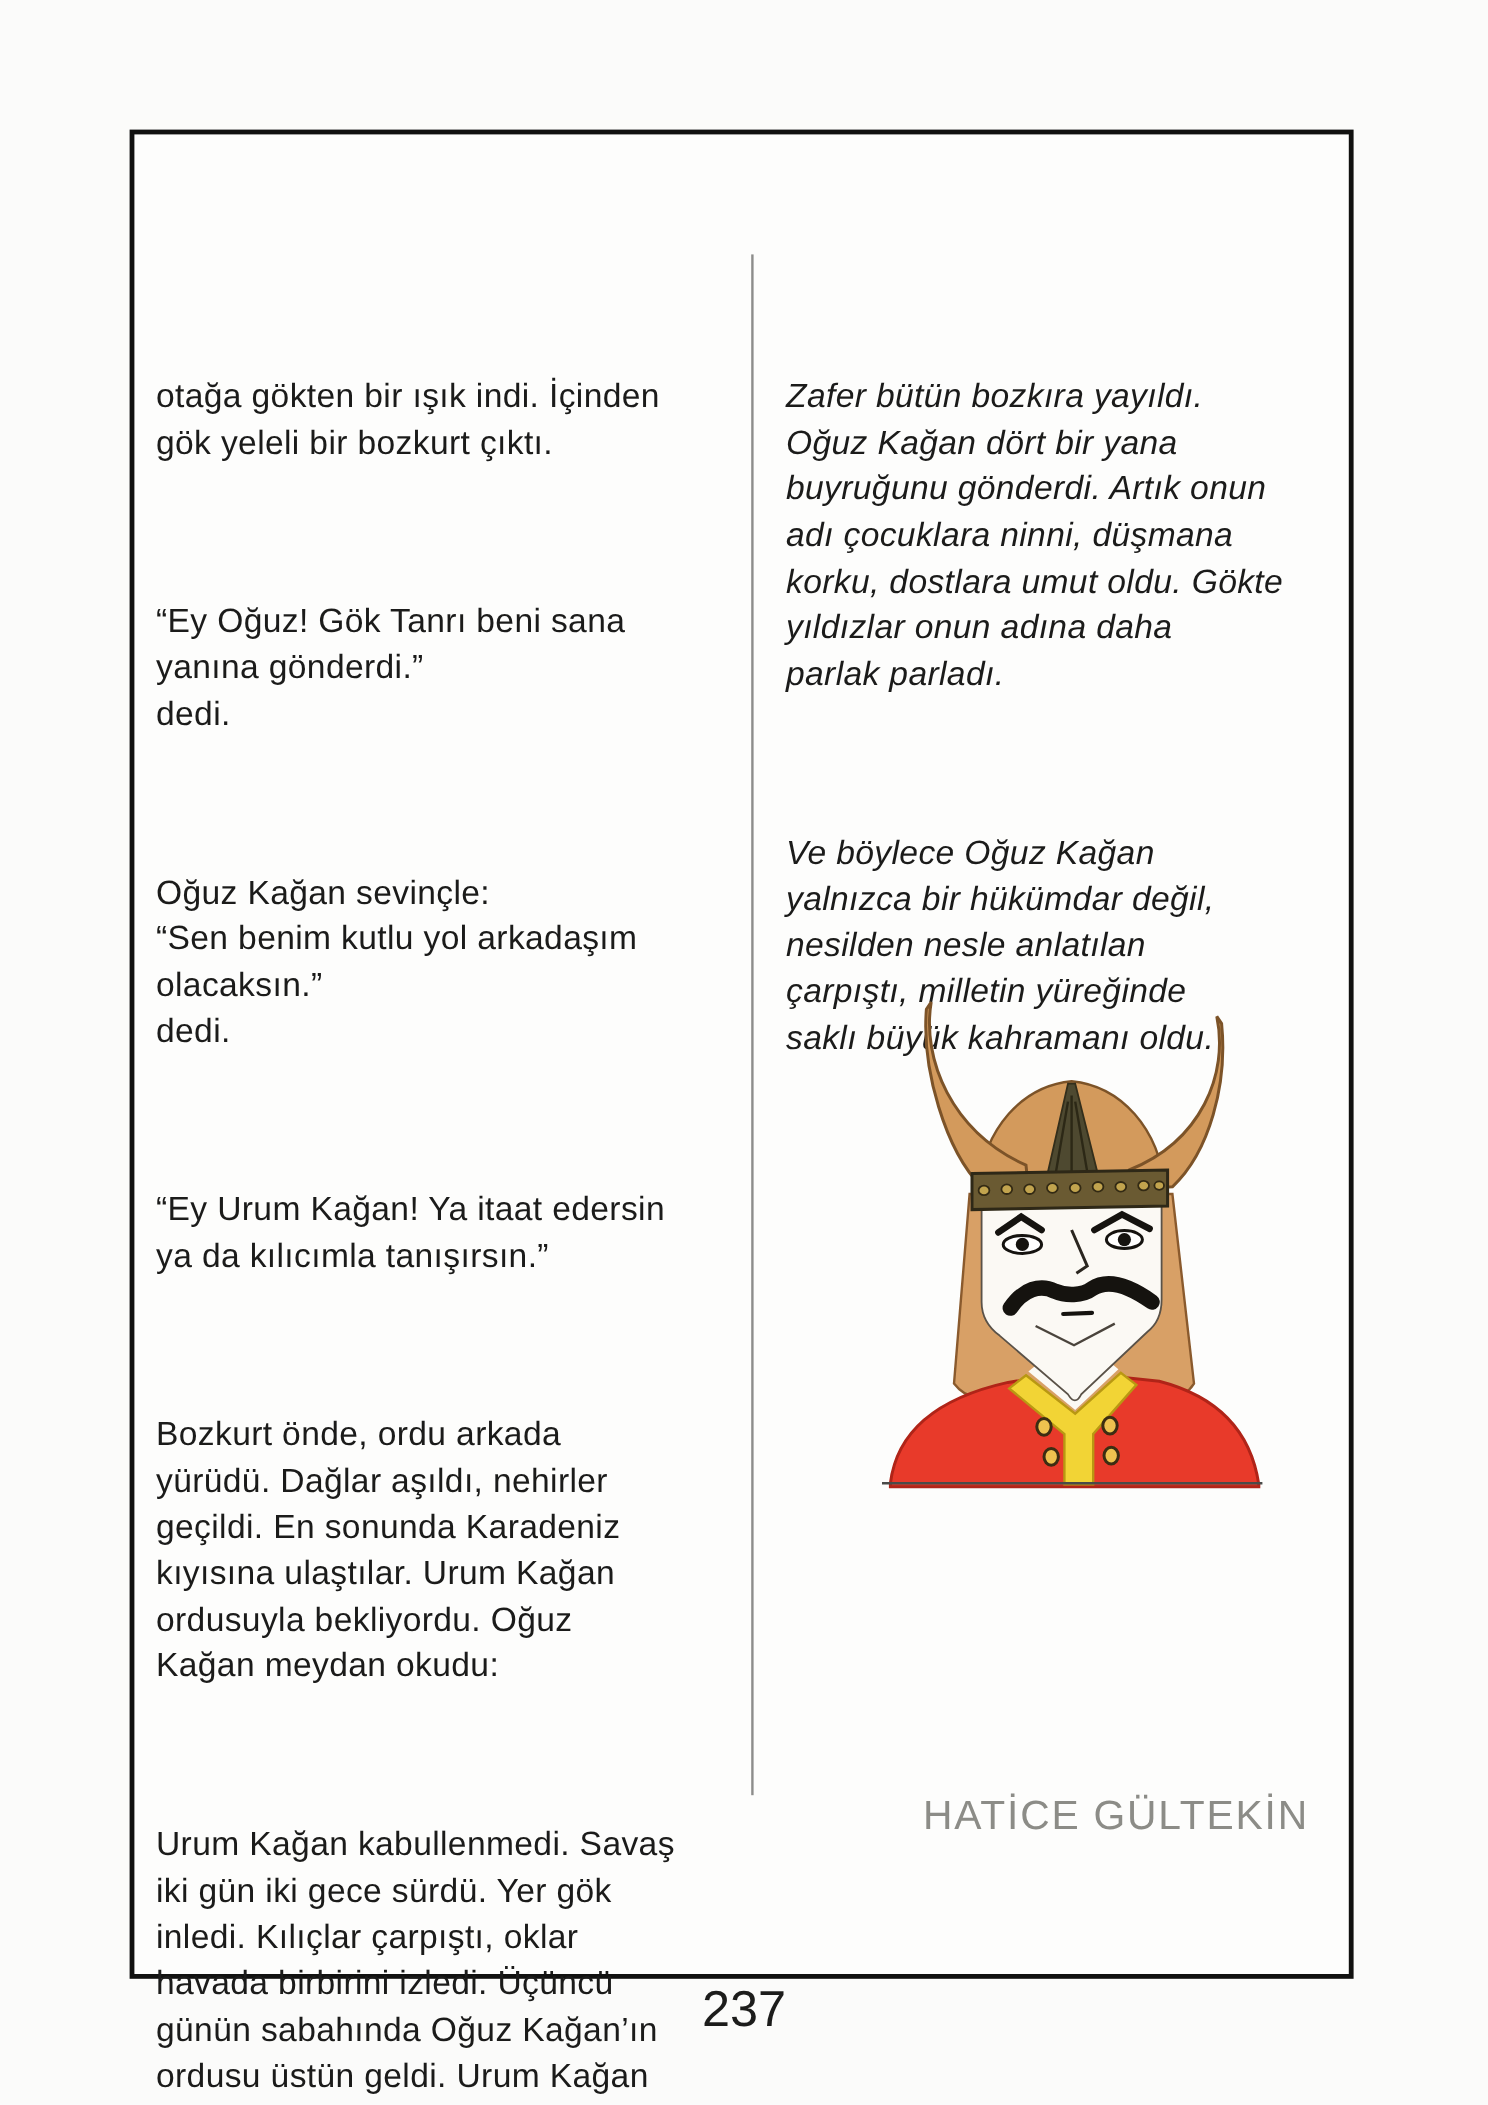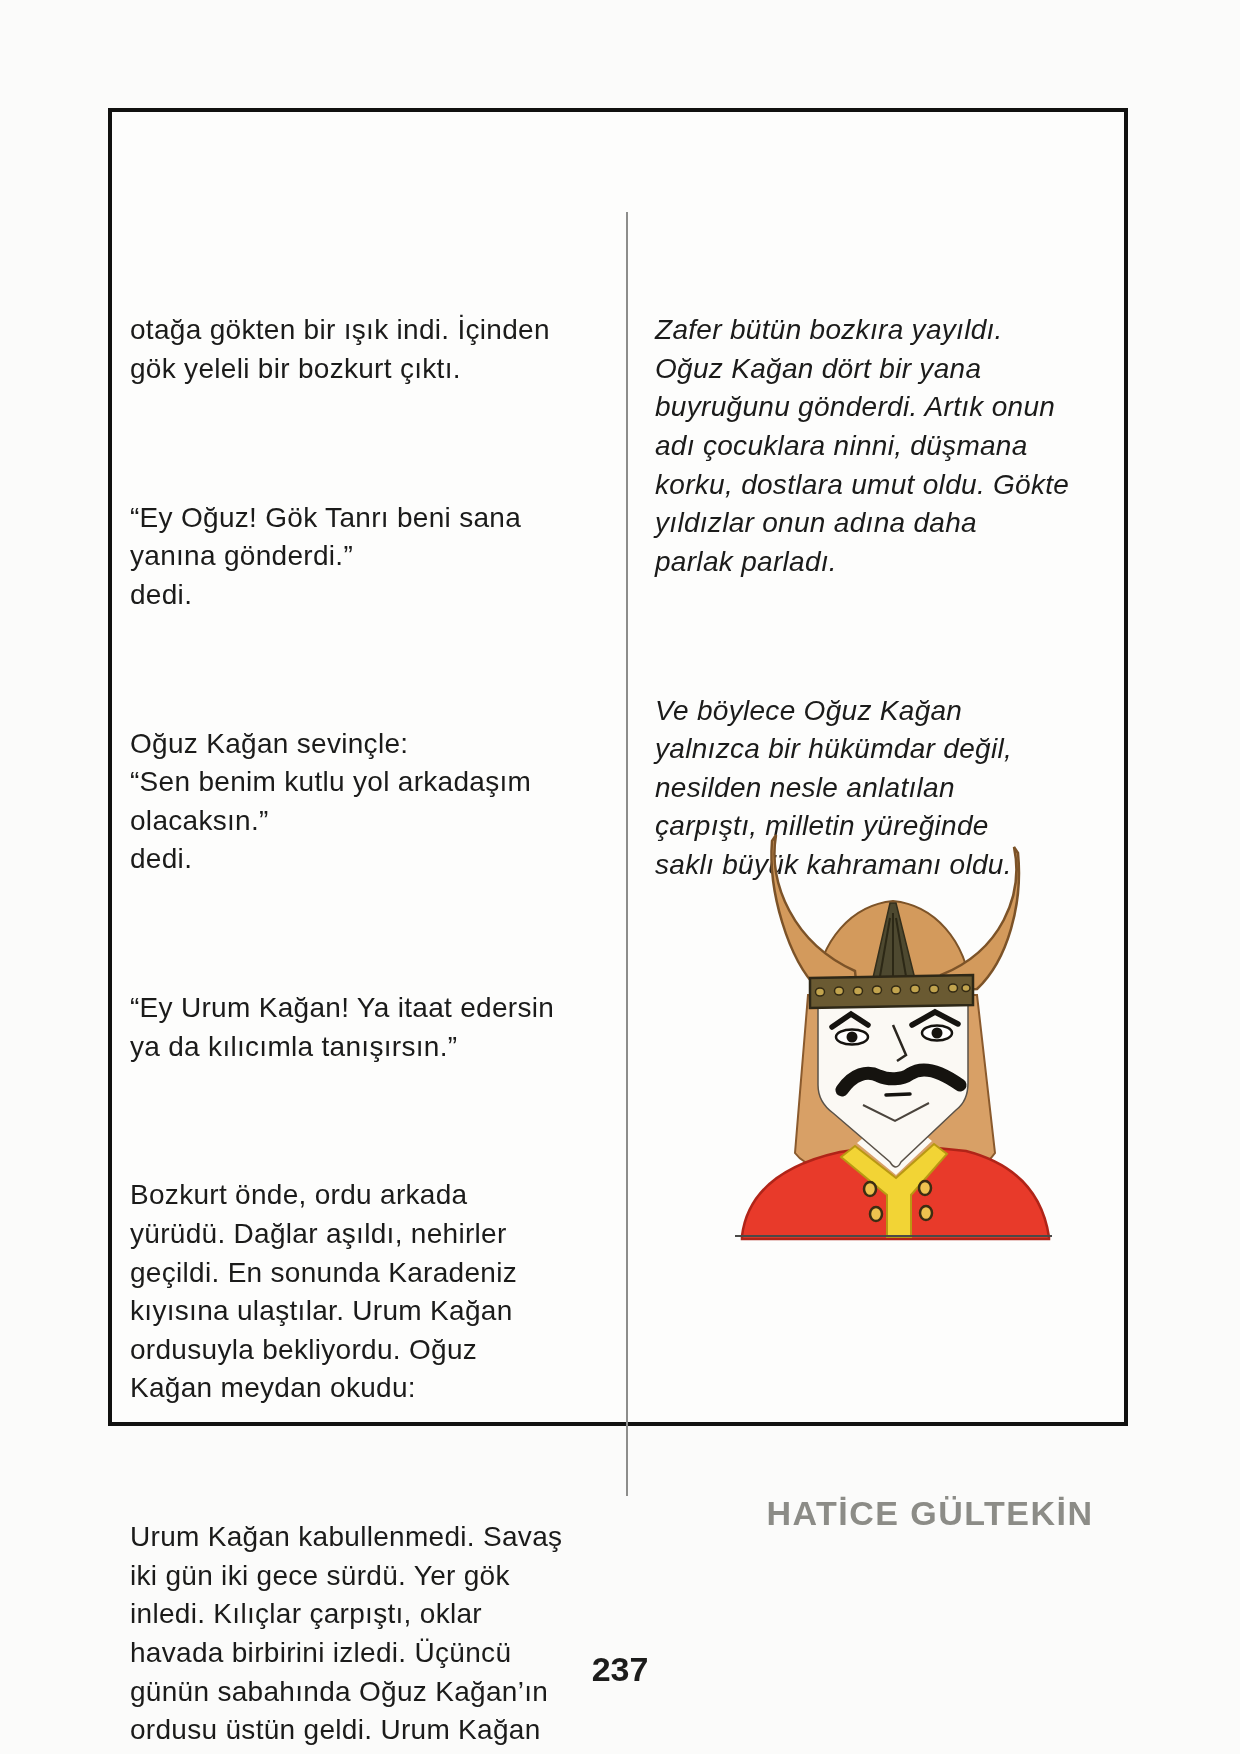--- a/index.html
+++ b/index.html
@@ -12,21 +12,21 @@
     position: relative;
     background: #fbfbfa;
     font-family: "Liberation Sans", sans-serif;
     overflow: hidden;
   }
   .frame {
     position: absolute;
     left: 108px;
     top: 108px;
     width: 1020px;
-    height: 1318px;
+    height: 1541px;
     border: 4px solid #111110;
     box-sizing: border-box;
     background: #fdfdfc;
   }
   .col {
     position: absolute;
     color: #1b1b1a;
     font-size: 28px;
     line-height: 38.6px;
     white-space: pre;
@@ -52,34 +52,33 @@
     width: 340px;
     height: 420px;
   }
   .author {
     position: absolute;
     left: 616px;
     top: 1382px;
     width: 404px;
     text-align: center;
     font-size: 34px;
-    font-weight: bold;
+    font-weight: normal;
     letter-spacing: 1.5px;
     color: #8c8c87;
     white-space: nowrap;
   }
   .pagenum {
     position: absolute;
     left: 0;
     top: 1650px;
     width: 100%;
     text-align: center;
-    font-size: 34px;
+    font-size: 42px;
     color: #1c1c1b;
-    font-weight: bold;
   }
 </style>
 </head>
 <body>
 
 <div class="frame">
 
   <div class="col col-left">
     <p>otağa gökten bir ışık indi. İçinden
 gök yeleli bir bozkurt çıktı.</p>

